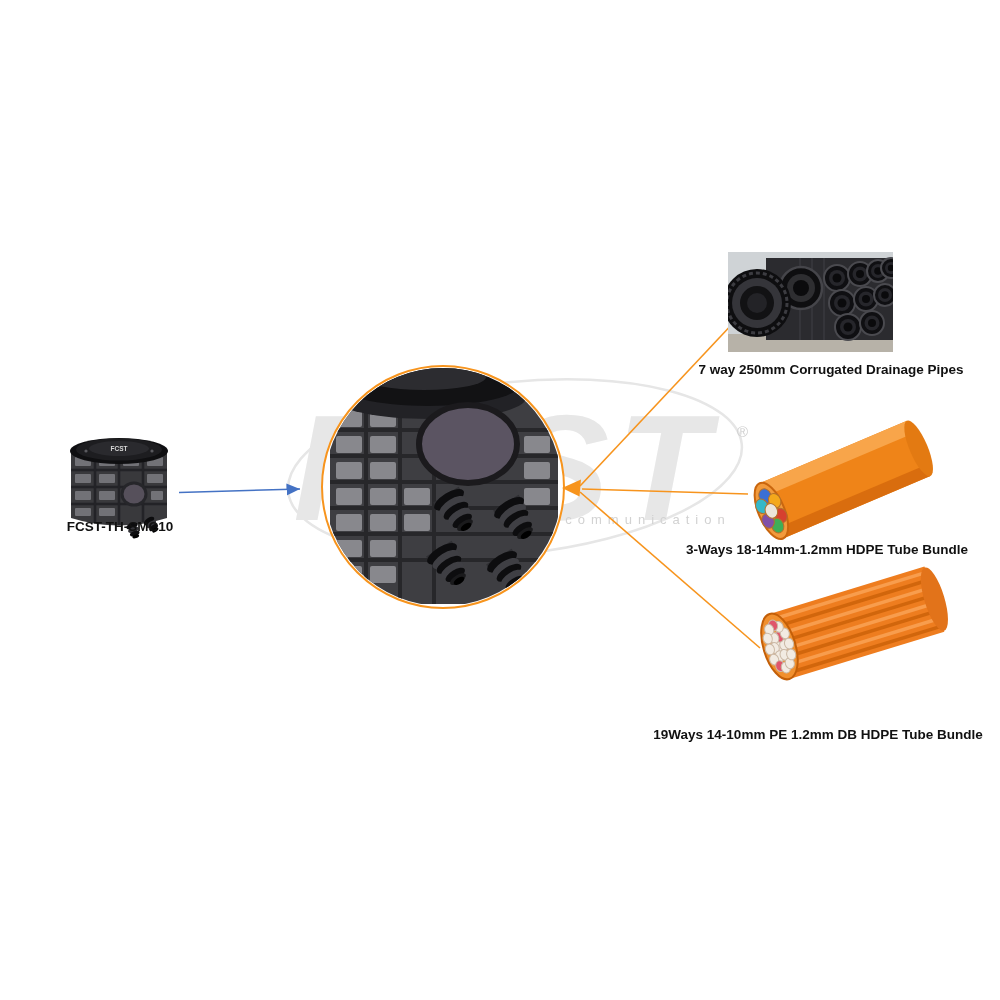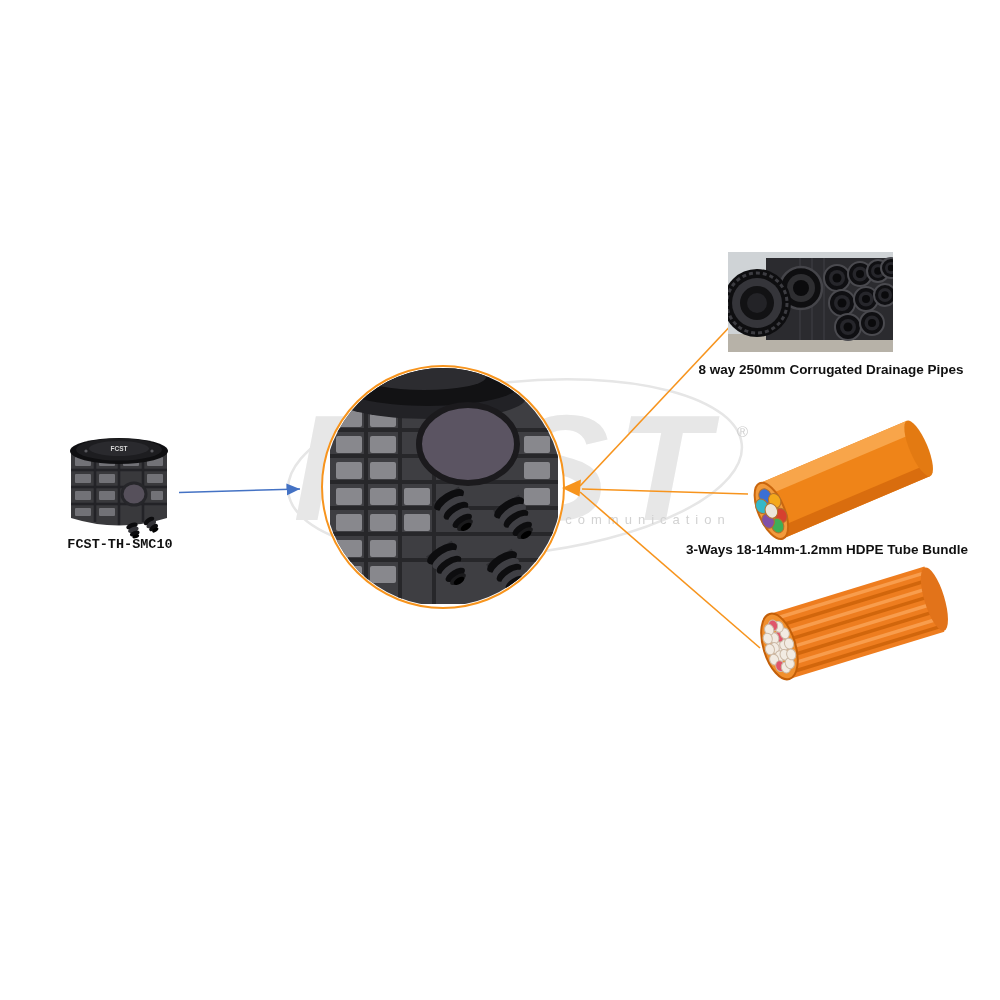--- a/index.html
+++ b/index.html
@@ -313,17 +313,18 @@
         <ellipse cx="2" cy="0" rx="4.5" ry="5.5" fill="#f2ebe2"></ellipse>
         <ellipse cx="3.1" cy="11" rx="4.5" ry="5.5" fill="#f2ebe2"></ellipse>
         <ellipse cx="7" cy="19" rx="4.5" ry="5.5" fill="#e0556b"></ellipse>
         <ellipse cx="12" cy="22" rx="4.5" ry="5.5" fill="#f2ebe2"></ellipse>
         <ellipse cx="17" cy="19" rx="4.5" ry="5.5" fill="#f2ebe2"></ellipse>
         <ellipse cx="20.9" cy="11" rx="4.5" ry="5.5" fill="#f2ebe2"></ellipse>
       </g>
     </g>
   </svg>
 
-  <div class="label" style="left:120px;top:537px;font-family:Liberation Mono, monospace;">FCST-TH-SMC10</div>
-  <div class="label" style="left:831px;top:362px;">8 way 250mm Corrugated Drainage Pipes</div>
+  <div class="label" style="left:120px;top:519px;">FCST-TH-SMC10</div>
+  <div class="label" style="left:831px;top:362px;">7 way 250mm Corrugated Drainage Pipes</div>
   <div class="label" style="left:827px;top:542px;">3-Ways 18-14mm-1.2mm HDPE Tube Bundle</div>
+  <div class="label" style="left:818px;top:727px;">19Ways 14-10mm PE 1.2mm DB HDPE Tube Bundle</div>
 
 </div>
 
 </body></html>

